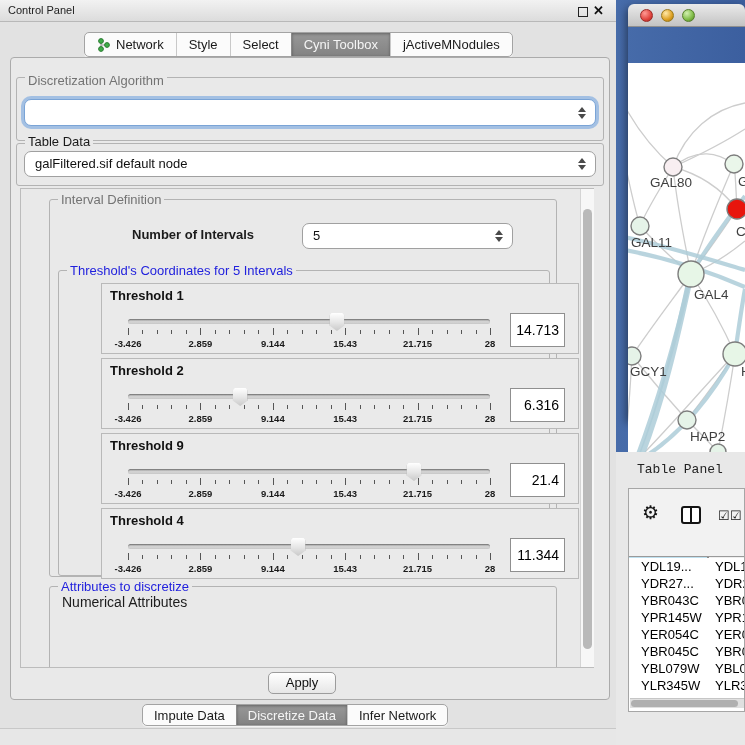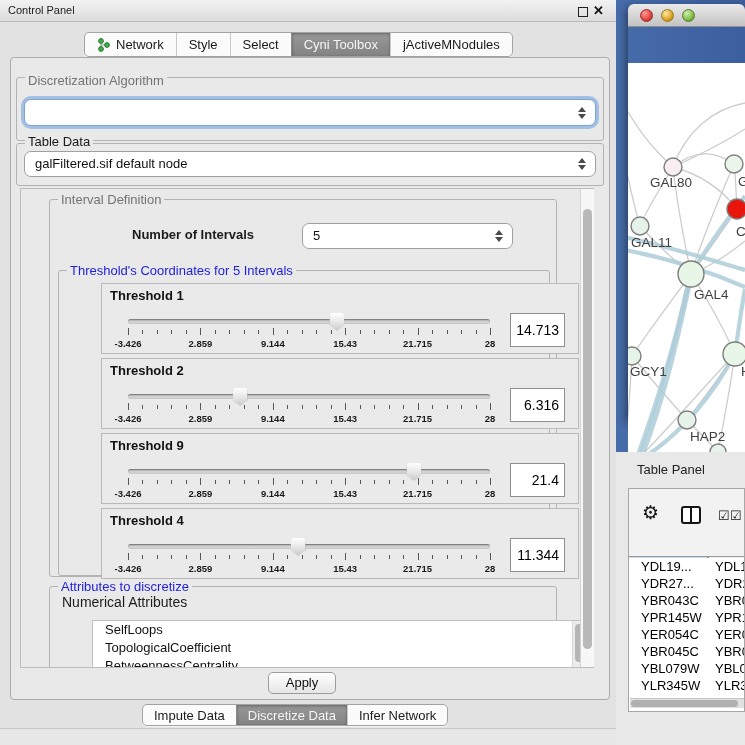--- a/index.html
+++ b/index.html
@@ -102,21 +102,21 @@
     border-radius:6px 6px 0 0; box-shadow:-2px 3px 8px rgba(0,0,0,.45); }
   .mac-titlebar { position:absolute; left:0; top:0; width:100%; height:23px;
     background:linear-gradient(180deg,#eaeaea,#c3c3c3); border-bottom:1px solid #8f8f8f; border-radius:6px 6px 0 0; }
   .light { position:absolute; top:5px; width:13px; height:13px; border-radius:50%; }
   .light.red { left:12px; background:radial-gradient(circle at 35% 30%,#ff9a94,#e0443e 60%,#9c221e); border:1px solid #9c2a26; }
   .light.green { left:54px; background:radial-gradient(circle at 35% 30%,#d2f0b0,#7fbb46 60%,#4c7d22); border:1px solid #567f2c; }
   .net-content { position:absolute; left:0; top:23px; width:117px; height:393px; background:#fff; overflow:hidden;margin-top:36px; }
   .net-label { font-size:13.5px; fill:#3f3f3f; font-family:"Liberation Sans",sans-serif; }
 
   #table-panel { position:absolute; left:616px; top:452px; width:129px; height:293px; background:#e8e8e8; }
-  .tp-title { position:absolute; left:21px; top:10px; font-size:13px; color:#222; }
+  .tp-title { position:absolute; left:21px; top:10px; font-size:13px; color:#222;font-family:Liberation Mono, monospace; }
   .tp-box { position:absolute; left:12px; top:36px; width:117px; height:224px;
     border:1px solid #a6a6a6; background:#f2f2f2; overflow:hidden; }
   .gear { position:absolute; left:13px; top:12px; font-size:19px; color:#141414; }
   .col-icon { position:absolute; left:52px; top:17px; width:20px; height:18px; border:2px solid #141414; border-radius:3px; background:#fff; }
   .col-icon::after { content:""; position:absolute; left:7px; top:0; width:2px; height:14px; background:#141414; }
   .chk { position:absolute; top:19px; font-size:13px; color:#141414; }
   .tp-header { position:absolute; left:0; top:47px; width:100%; height:22px; border-top:1px solid #9a9a9a; border-bottom:1px solid #9a9a9a;margin-top:20px; }
   .tp-h1 { position:absolute; left:0; top:0; width:80px; height:100%; background:#bfe1f0;
     border-right:2px solid #8a8a8a; text-align:center; line-height:20px; font-size:13px; color:#000; }
   .tp-h2 { position:absolute; left:82px; top:0; width:60px; height:100%; background:#efefef;
@@ -379,28 +379,20 @@
               </div>
               <div class="thr-value">11.344</div>
             </div>
           </div>
       </div>
     </div>
 
     <div class="groupbox" style="left:28px; top:397px; width:508px; height:110px;">
       <span class="gb-title gb-blue">Attributes to discretize</span>
       <span style="position:absolute; left:12px; top:7px; font-weight:normal; font-size:14px;">Numerical Attributes</span>
-      <div id="attr-list">
-        <div class="attr-item">SelfLoops</div>
-          <div class="attr-item">TopologicalCoefficient</div>
-          <div class="attr-item">BetweennessCentrality</div>
-          <div class="list-scroll">
-            <div class="thumb-v"></div>
-          </div>
-      </div>
     </div>
   </div>
 
   <div class="vscroll" style="position:absolute; left:580px; top:189px; height:478px;">
     <div class="thumb-v" style="top:20px; height:440px;"></div>
   </div>
 
   <div class="apply-btn">Apply</div>
 
   <div class="seg-ctrl" id="bottom-tabs">

